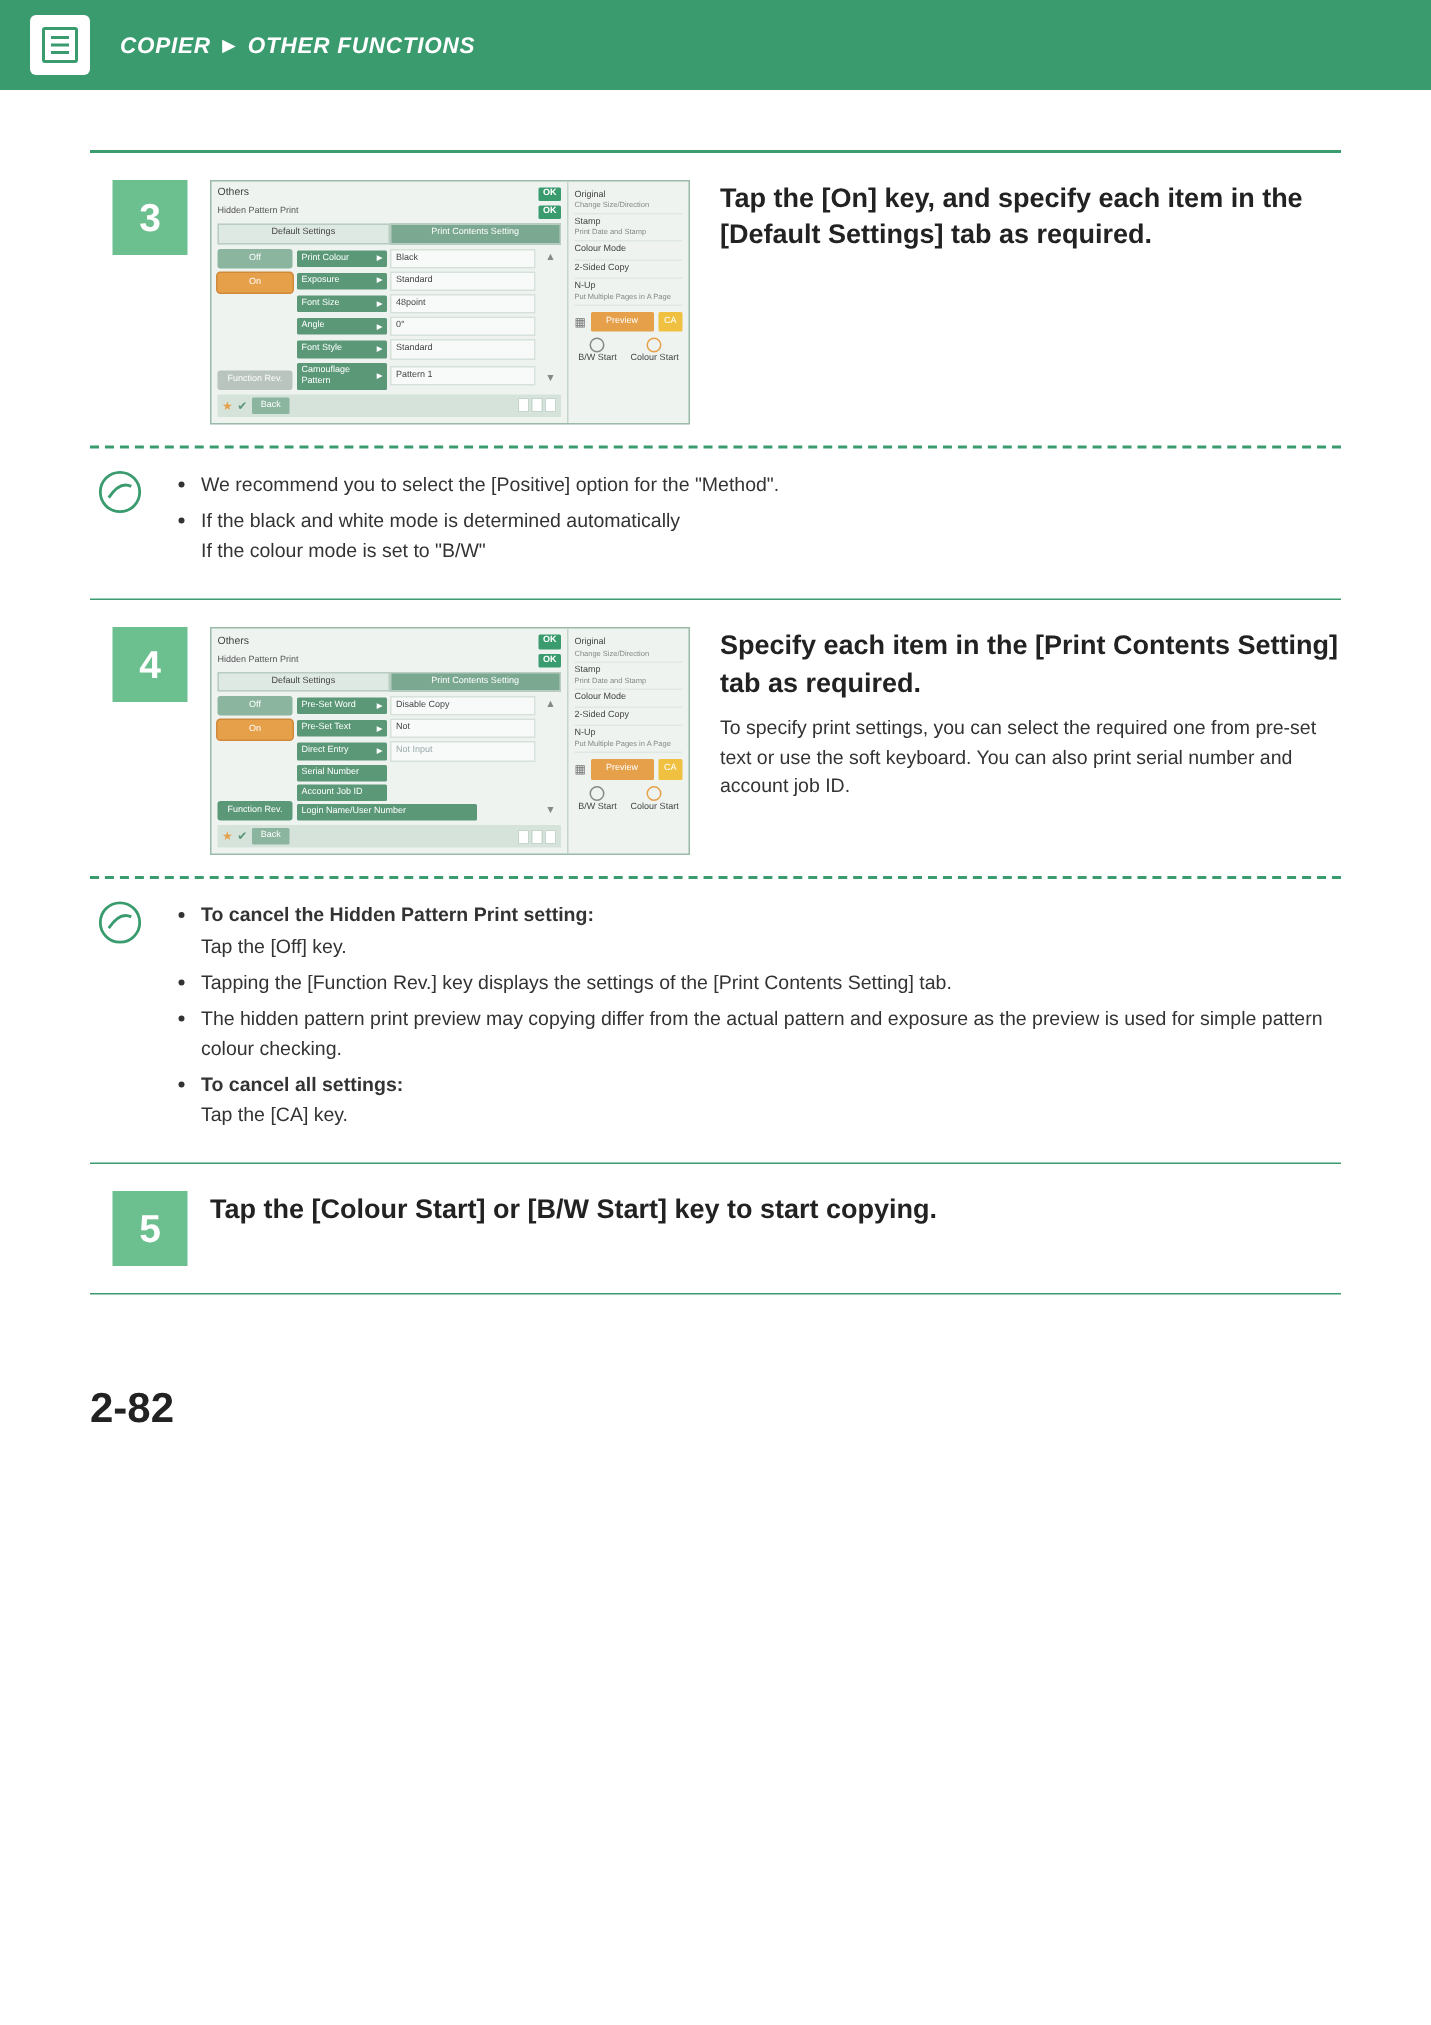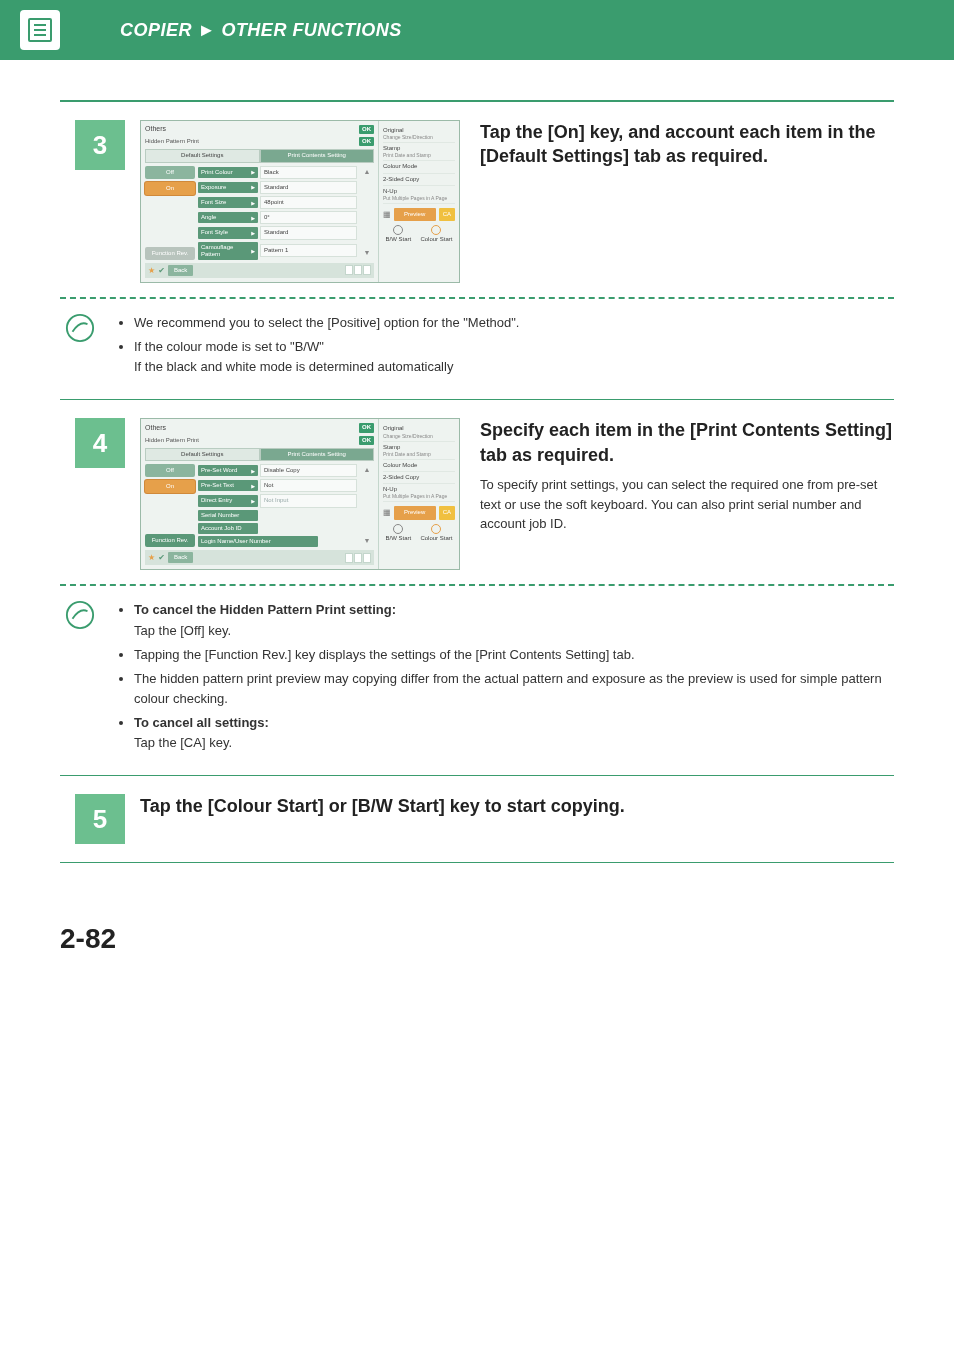--- a/index.html
+++ b/index.html
@@ -1,21 +1,21 @@
 <!DOCTYPE html>
 <html><head>
 <meta charset="utf-8">
 <style>
   * { box-sizing: border-box; margin: 0; padding: 0; }
   body { font-family: Arial, Helvetica, sans-serif; font-size: 13px; color: #333; background: #fff; width: 954px; }
   .topbar { background: #3a9c6e; height: 60px; display: flex; align-items: center; padding-left: 20px; }
   .topbar-icon { width: 40px; height: 40px; background: #fff; border-radius: 4px; margin-right: 20px; display: flex; align-items: center; justify-content: center; }
   .topbar-icon-inner { width: 24px; height: 24px; border: 2px solid #3a9c6e; border-radius: 2px; position: relative; }
   .topbar-icon-inner::after { content: ""; position: absolute; left: 4px; top: 4px; right: 4px; height: 2px; background: #3a9c6e; box-shadow: 0 5px 0 #3a9c6e, 0 10px 0 #3a9c6e; }
-  .breadcrumb { color: #fff; font-weight: bold; font-size: 18px; font-style: italic; letter-spacing: 0.5px; margin-left: 40px; }
+  .breadcrumb { color: #fff; font-weight: bold; font-size: 15px; font-style: italic; letter-spacing: 0.5px; }
   .main { padding: 40px 60px 40px 60px; }
   .hr-green { border: none; border-top: 2px solid #3a9c6e; margin: 0 0 18px 0; }
   .hr-green-thin { border: none; border-top: 1px solid #3a9c6e; margin: 18px 0; }
 
   .step-row { display: flex; align-items: flex-start; margin-bottom: 12px; }
   .step-num-col { flex: 0 0 80px; display:flex; justify-content:center; }
   .step-num { width: 50px; height: 50px; background: #6cbf8f; color: #fff; font-size: 26px; font-weight: bold; display: flex; align-items: center; justify-content: center; }
   .step-body { flex: 1; display: flex; align-items: flex-start; gap: 20px; }
   .step-body.noimg { display:block; }
   .step-title { font-size: 18px; font-weight: bold; color: #222; line-height: 1.35; margin-bottom: 8px; }
@@ -178,40 +178,40 @@
               <span class="dev-ca">CA</span>
             </div>
             <div class="dev-starts">
               <div class="dev-start"><div class="circ"></div><span>B/W Start</span></div>
               <div class="dev-start col"><div class="circ"></div><span>Colour Start</span></div>
             </div>
           </div>
         </div>
       </div>
       <div>
-        <div class="step-title">Tap the [On] key, and account each item in the [Default Settings] tab as required.</div>
+        <div class="step-title">Tap the [On] key, and specify each item in the [Default Settings] tab as required.</div>
       </div>
     </div>
   </div>
 
   <hr class="dashed">
 
   <div class="note-row">
     <div class="note-icon">
       <svg viewBox="0 0 32 32">
           <circle cx="16" cy="16" r="14" fill="none" stroke="#3a9c6e" stroke-width="2"></circle>
           <path d="M8 20 Q16 8 24 12" fill="none" stroke="#3a9c6e" stroke-width="2"></path>
         </svg>
     </div>
     <div class="note-body">
       <ul>
         <li>We recommend you to select the [Positive] option for the "Method".</li>
         <li>
+          <div class="sub">If the black and white mode is determined automatically</div>
           <div class="sub">If the colour mode is set to "B/W"</div>
-          <div class="sub">If the black and white mode is determined automatically</div>
         </li>
       </ul>
     </div>
   </div>
 
   <hr class="hr-green-thin">
 
   <div class="step-row">
     <div class="step-num-col">
         <div class="step-num">4</div>

